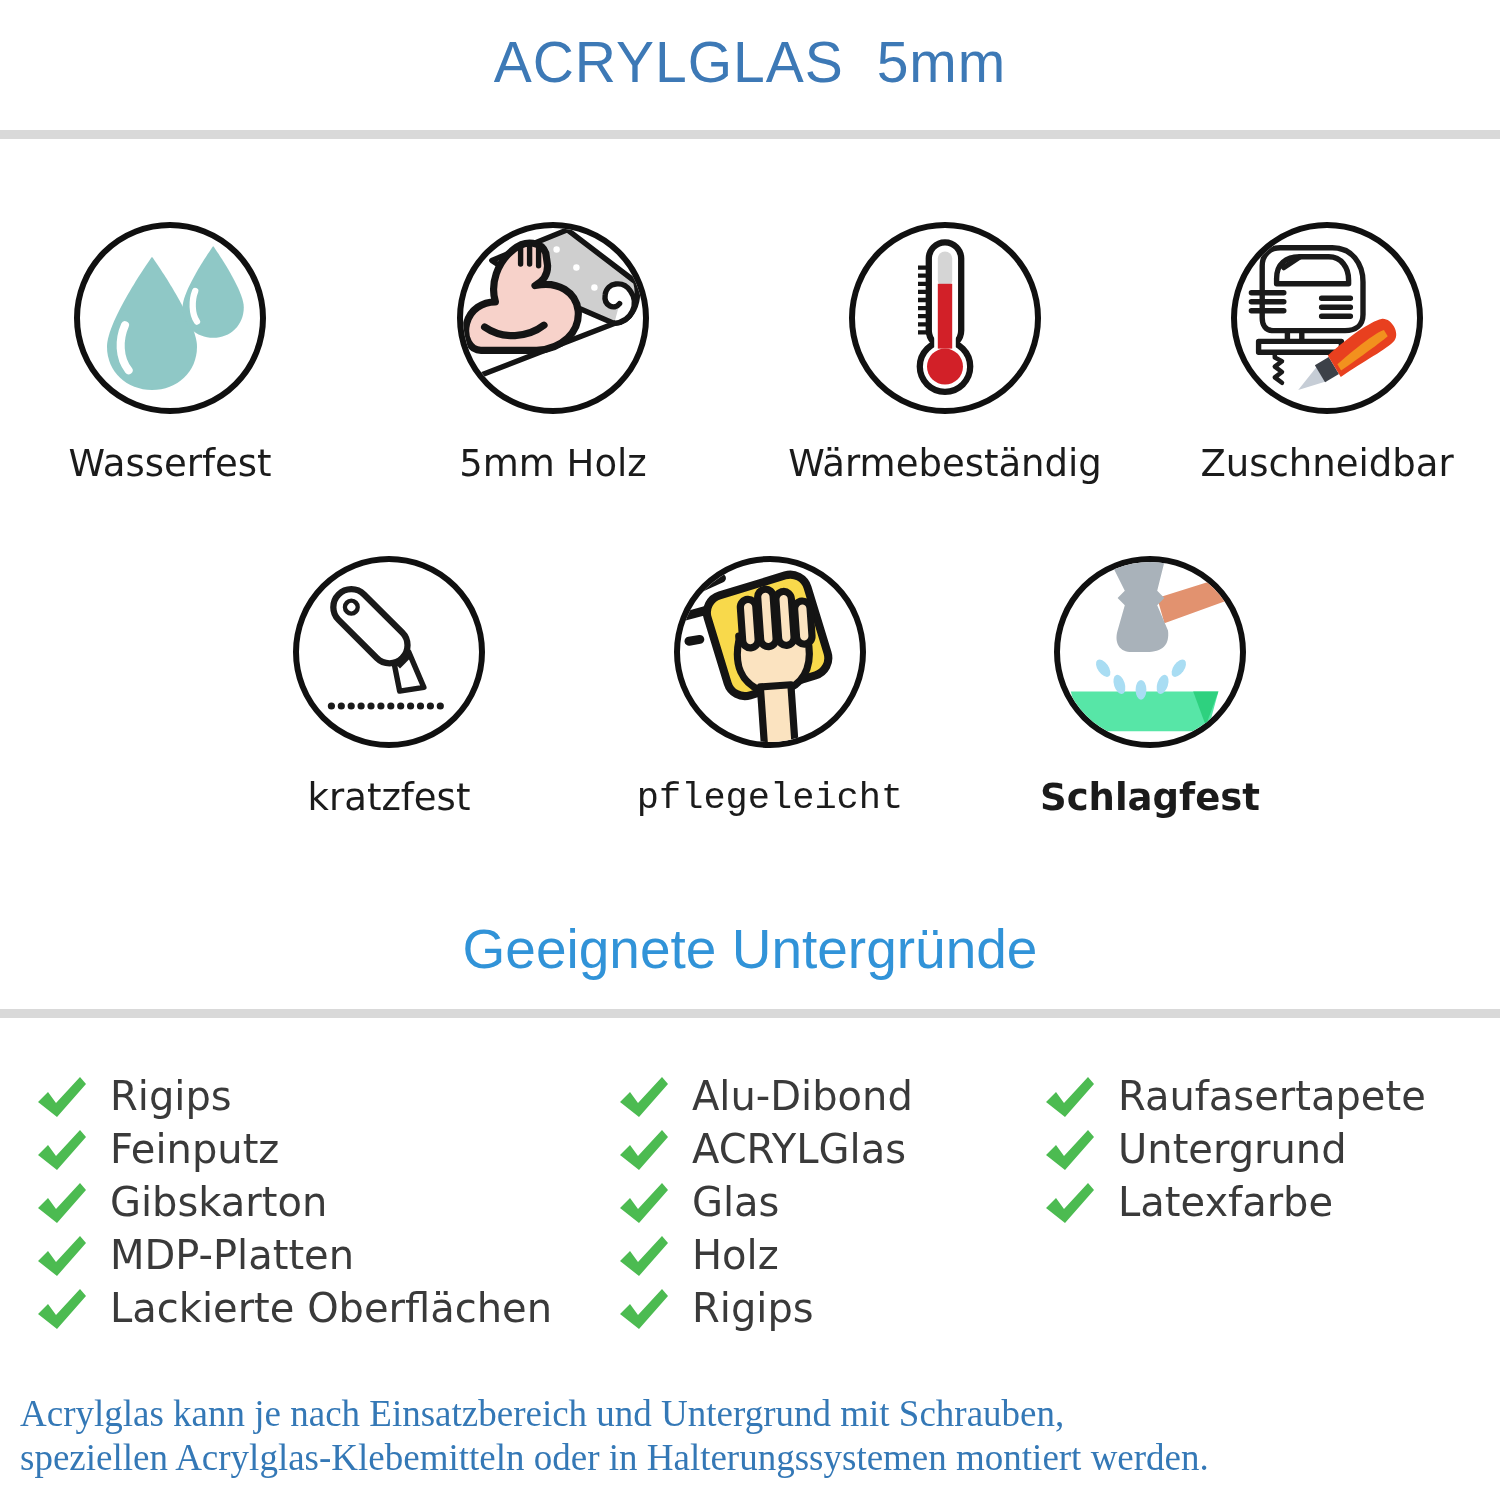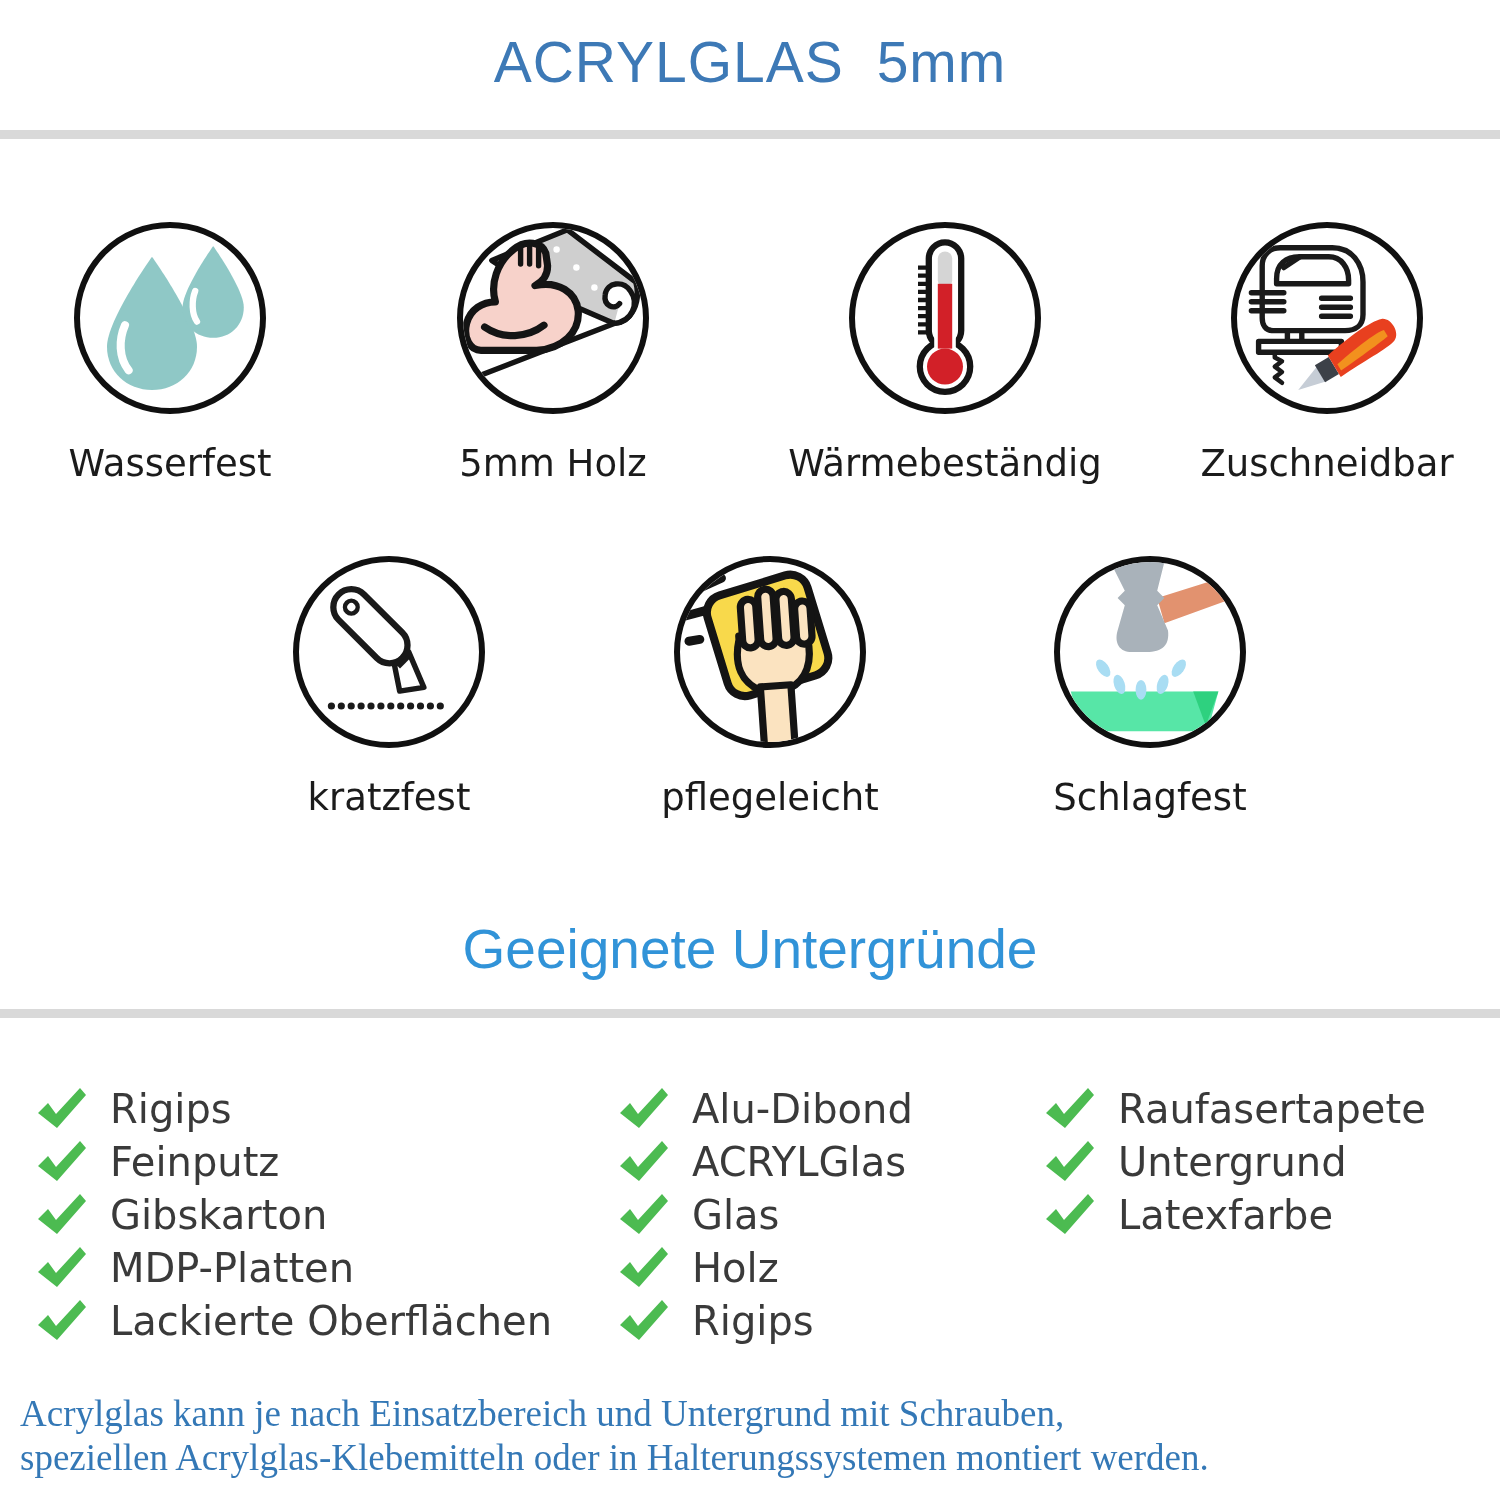--- a/index.html
+++ b/index.html
@@ -34,21 +34,21 @@
   .heading2 {
     position:absolute; top:922px; left:0; width:100%;
     text-align:center; font-family:"Liberation Sans", sans-serif;
     font-size:55px; color:#3193d8; line-height:1;
   }
 
   .col { position:absolute; top:1076px; }
   .col.c1 { left:36px; }
   .col.c2 { left:618px; }
   .col.c3 { left:1044px; }
-  .check-item { display:flex; align-items:flex-end; height:53px; }
+  .check-item { display:flex; align-items:flex-start; height:53px; }
   .check-item svg { width:52px; height:42px; margin-right:22px; flex:0 0 auto; }
   .check-item .itext { font-size:40px; color:#3a3a3a; white-space:nowrap; line-height:1; }
 
   .footer {
     position:absolute; left:20px; top:1392px; width:1460px;
     font-family:Liberation Serif, serif;
     font-size:37px; line-height:44px; color:#3478b6;
   }
 </style>
 </head>
@@ -148,41 +148,41 @@
             <circle cx="62" cy="80" r="2"></circle>
           <circle cx="67.5" cy="80" r="2"></circle>
             <circle cx="73" cy="80" r="2"></circle>
             <circle cx="78.5" cy="80" r="2"></circle>
         </g>
       </svg>
     </div>
     <div class="flabel">kratzfest</div>
   </div>
 
-  <div class="feature" style="left:570px; top:556px;">
+  <div class="feature" style="left:570px; top:556px;font-family:Liberation Mono, monospace;">
     <div class="circle">
       <svg viewBox="0 0 100 100">
         <path d="M12 14 L23 9 M3 30 L14 27 M5 44 L11 43" stroke="#141414" stroke-width="5" stroke-linecap="round"></path>
         <g transform="rotate(-17 48 42)">
           <rect x="20" y="12" width="58" height="58" rx="10" fill="#f8d94b" stroke="#141414" stroke-width="4.5"></rect>
         </g>
         <g transform="rotate(-4 50 60)" fill="#fbe3c0" stroke="#141414" stroke-width="4" stroke-linejoin="round">
           <path d="M34 42 C30 56 34 66 44 71 L60 71 C70 67 74 57 72 44 L72 40 L34 40 Z"></path>
           <rect x="44" y="69" width="17" height="34"></rect>
           <rect x="36" y="20" width="8.6" height="27" rx="4.3"></rect>
           <rect x="46" y="15" width="8.6" height="32" rx="4.3"></rect>
           <rect x="56" y="17" width="8.6" height="30" rx="4.3"></rect>
           <rect x="66" y="23" width="8.6" height="24" rx="4.3"></rect>
         </g>
       </svg>
     </div>
     <div class="flabel">pflegeleicht</div>
   </div>
 
-  <div class="feature" style="left:950px; top:556px;">
+  <div class="feature" style="left:950px; top:556px;font-weight:bold;">
     <div class="circle">
       <svg viewBox="0 0 100 100">
         <path d="M6 72 L88 72 L82 94 L12 94 Z" fill="#57e6a7"></path>
         <path d="M74 72 L88 72 L81 91 Z" fill="#2ed17f"></path>
         <path d="M54 20 L92 8 C97 7 99 11 97 15 L94 21 L58 34 Z" fill="#e2926f"></path>
         <path d="M28 0 L58 0 L54 16 L58 20 L54 24 L60 38 C61 46 57 50 48 50 L40 50 C33 50 30 45 32 38 L36 24 L32 20 L36 16 Z" fill="#a9b2ba"></path>
         <g fill="#a9ddf3">
           <ellipse cx="24" cy="59" rx="3" ry="5.5" transform="rotate(-35 24 59)"></ellipse>
           <ellipse cx="33" cy="68" rx="3" ry="5.5" transform="rotate(-18 33 68)"></ellipse>
           <ellipse cx="45" cy="71" rx="3" ry="5.5"></ellipse>

